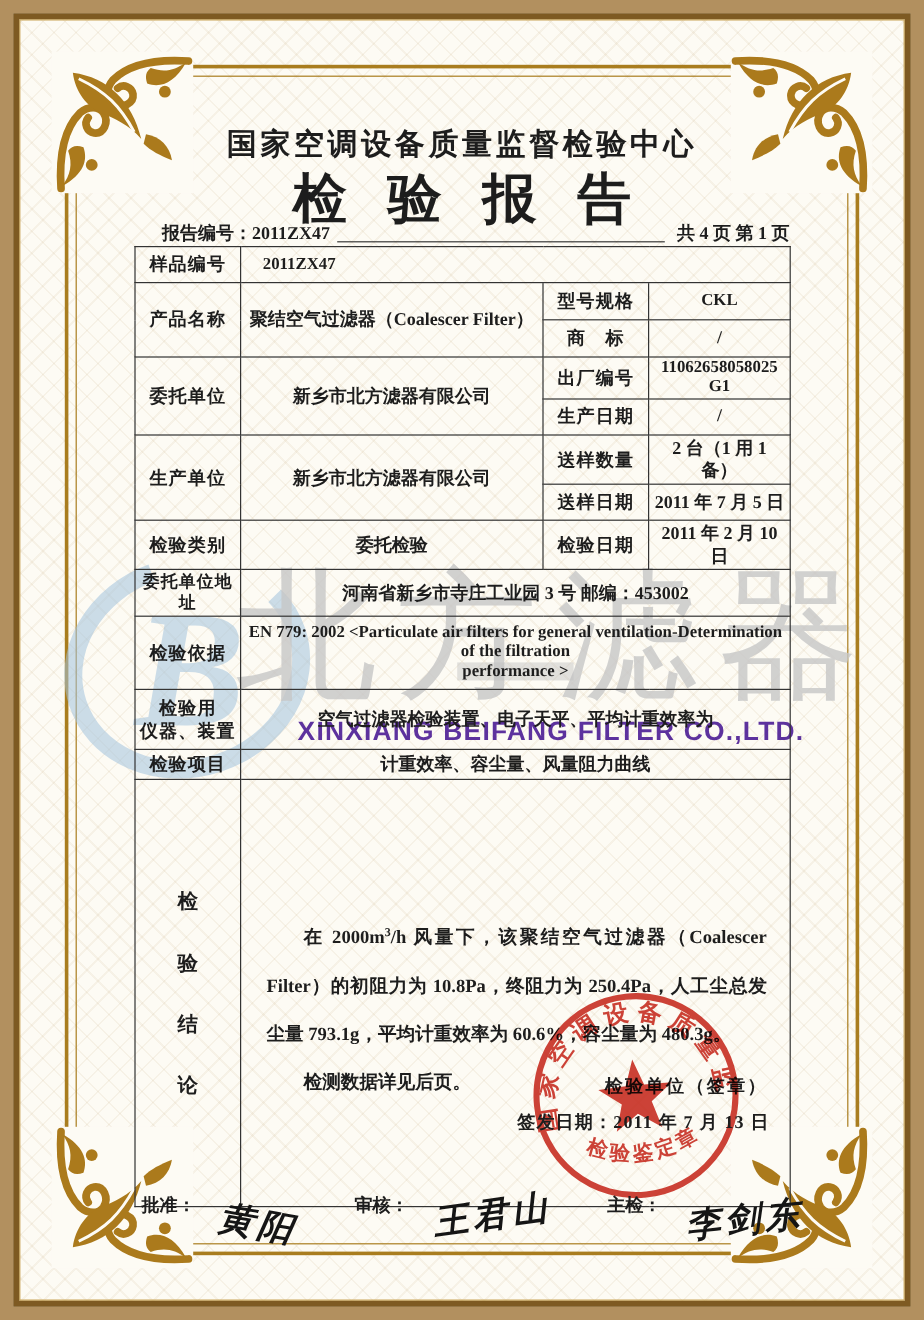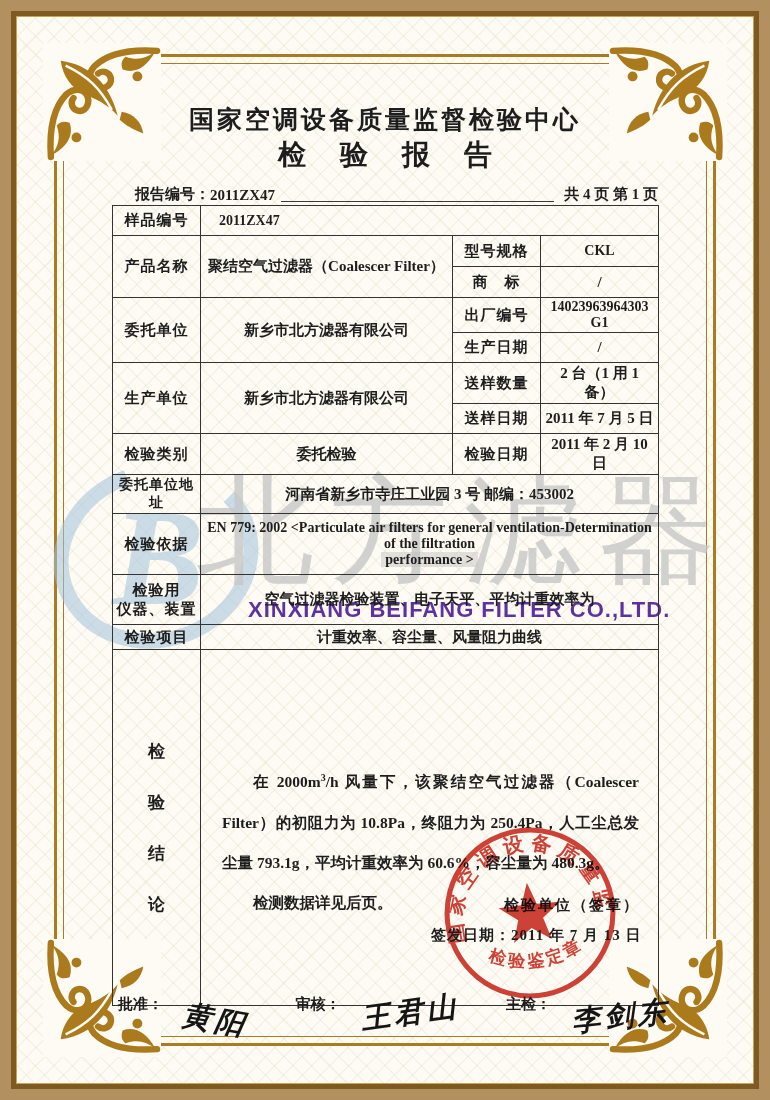--- a/index.html
+++ b/index.html
@@ -40,21 +40,21 @@
     font-weight:700;font-size:22px;letter-spacing:1px;color:#4c1d95;opacity:.9;z-index:1;white-space:nowrap;
   }
   .wm-logo{position:absolute;left:50px;top:446px;width:212px;height:220px;opacity:.55;z-index:1;}
   
   .org-title{
     position:absolute;left:0;right:0;top:103px;text-align:center;
     font-size:25px;font-weight:bold;letter-spacing:3px;z-index:2;
   }
   .report-title{
     position:absolute;left:0;right:0;top:136px;text-align:center;
-    font-size:28px;font-weight:bold;letter-spacing:34px;text-indent:34px;z-index:2;
+    font-size:45px;font-weight:bold;letter-spacing:34px;text-indent:34px;z-index:2;
   }
   .meta-row{
     position:absolute;left:118px;right:112px;top:182px;height:22px;
     display:flex;align-items:flex-end;font-size:15px;font-weight:bold;z-index:2;margin-left:17px;
   }
   .meta-fill{flex:1;border-bottom:1.5px solid #3a3a3a;margin:0 10px 2px 6px;height:1px;}
   
   table.rep{
     position:absolute;left:112px;top:205px;width:546px;z-index:2;
     border-collapse:collapse;table-layout:fixed;
@@ -210,21 +210,21 @@
     <td class="en">CKL</td>
   </tr>
   <tr style="height:31px">
     <td class="lbl">商　标</td>
     <td>/</td>
   </tr>
   <tr style="height:30px">
     <td class="lbl" rowspan="2">委托单位</td>
     <td rowspan="2">新乡市北方滤器有限公司</td>
     <td class="lbl">出厂编号</td>
-    <td class="en">14023963964303 G1</td>
+    <td class="en">11062658058025 G1</td>
   </tr>
   <tr style="height:30px">
     <td class="lbl">生产日期</td>
     <td>/</td>
   </tr>
   <tr style="height:30px">
     <td class="lbl" rowspan="2">生产单位</td>
     <td rowspan="2">新乡市北方滤器有限公司</td>
     <td class="lbl">送样数量</td>
     <td>2 台（1 用 1 备）</td>

